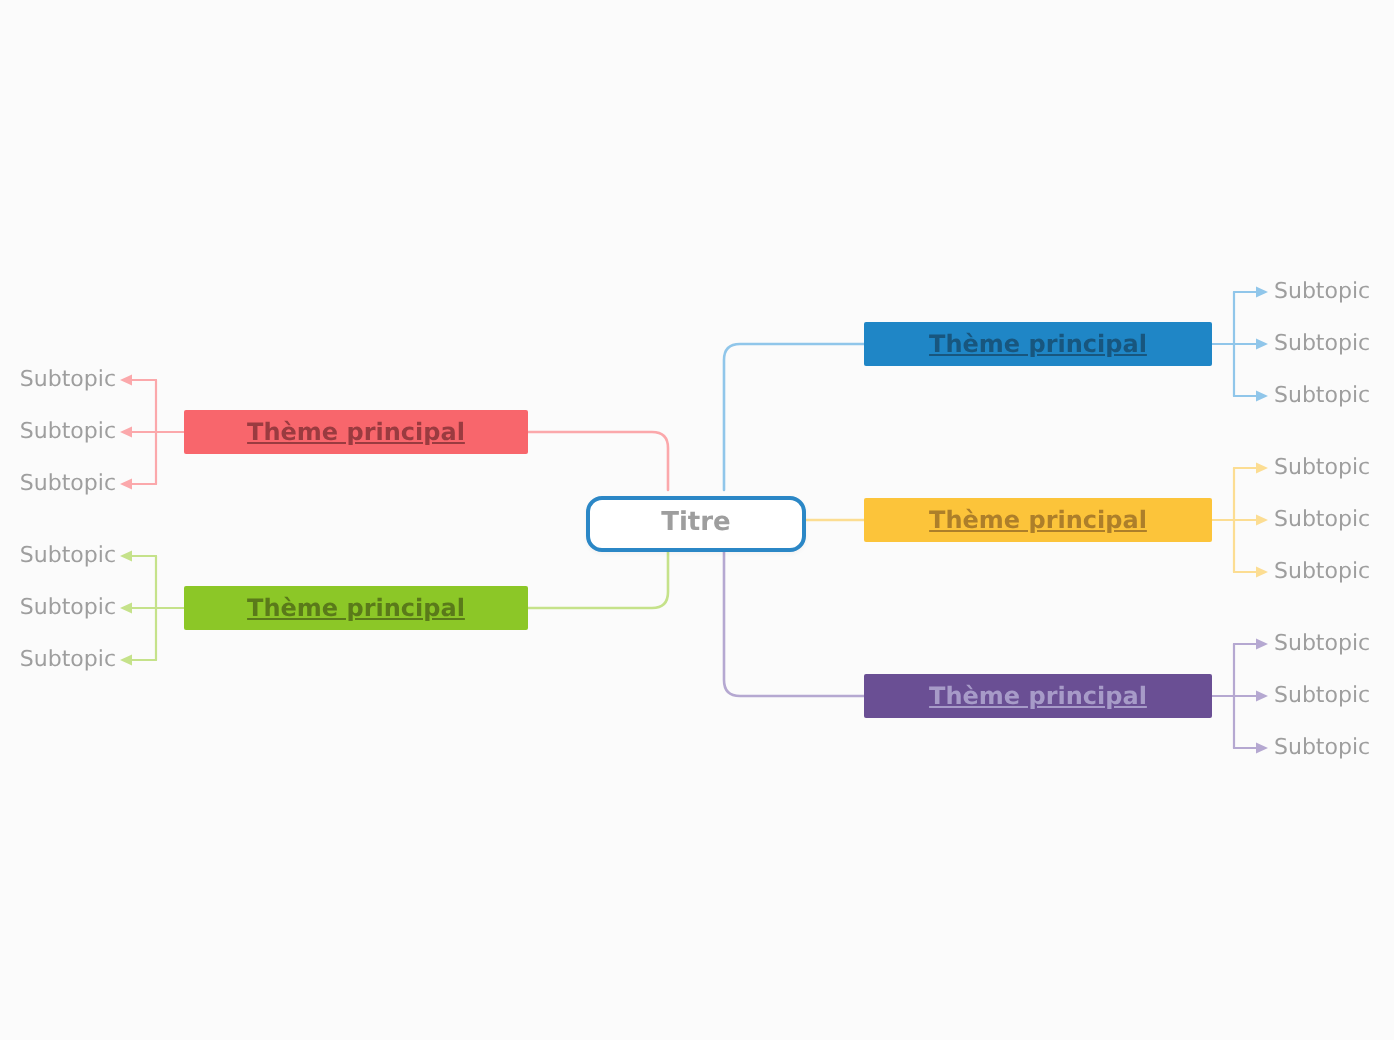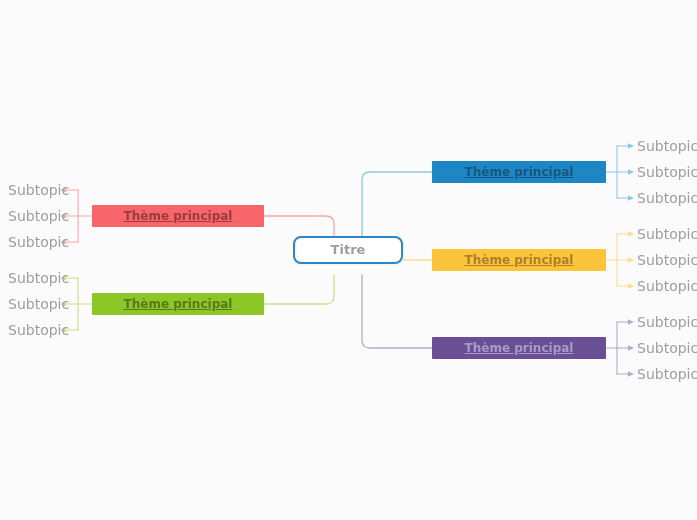--- a/index.html
+++ b/index.html
@@ -38,37 +38,37 @@
     border-radius: 1px;
     cursor: pointer;
     white-space: nowrap;
     text-decoration: underline;
   }
   .node.right-col { width: 174px; }
   .root-node {
     position: absolute;
     box-sizing: border-box;
     left: 293px;
-    top: 236px;
+    top: 248px;
     width: 110px;
     height: 28px;
     border: 2px solid;
     border-radius: 8px;
     text-align: center;
     font-weight: bold;
     font-size: 13px;
     line-height: 24px;
     cursor: pointer;
     box-shadow: 0 1px 2px rgba(0,0,0,0.04);
   }
   .subtopic {
     position: absolute;
     height: 16px;
     line-height: 16px;
-    font-size: 14px;
+    font-size: 11px;
     cursor: pointer;
     white-space: nowrap;
   }
   .subtopic.left-side {
     left: 8px;
     width: 50px;
     text-align: right;
   }
   .subtopic.right-side {
     left: 637px;

